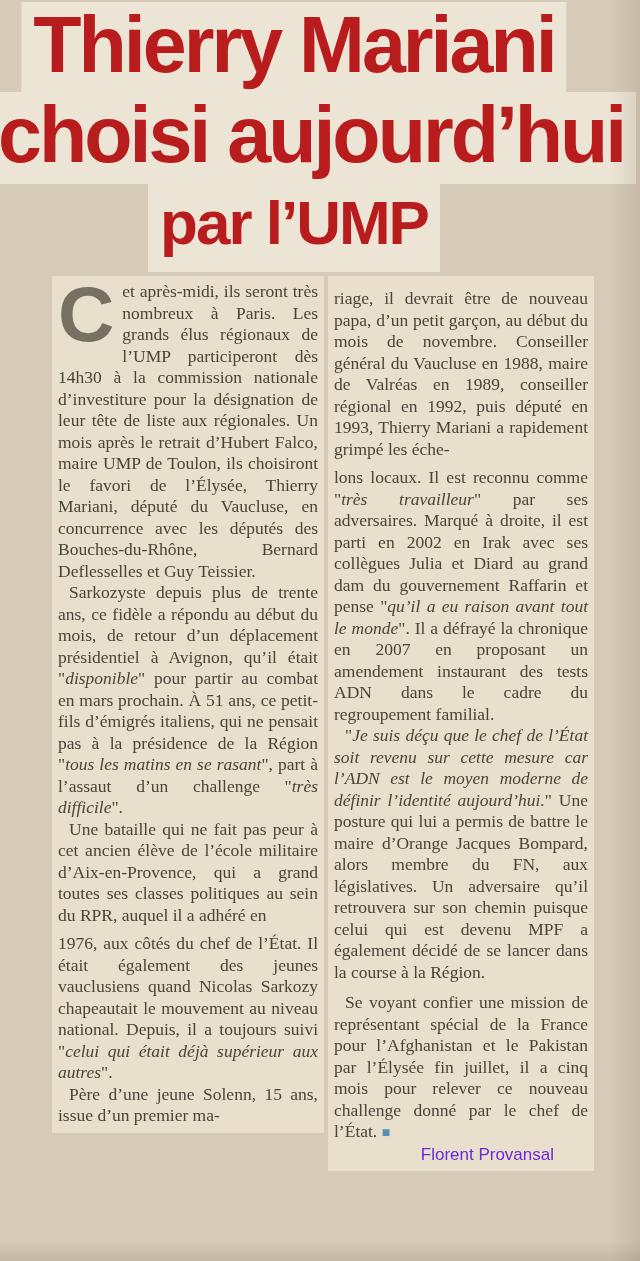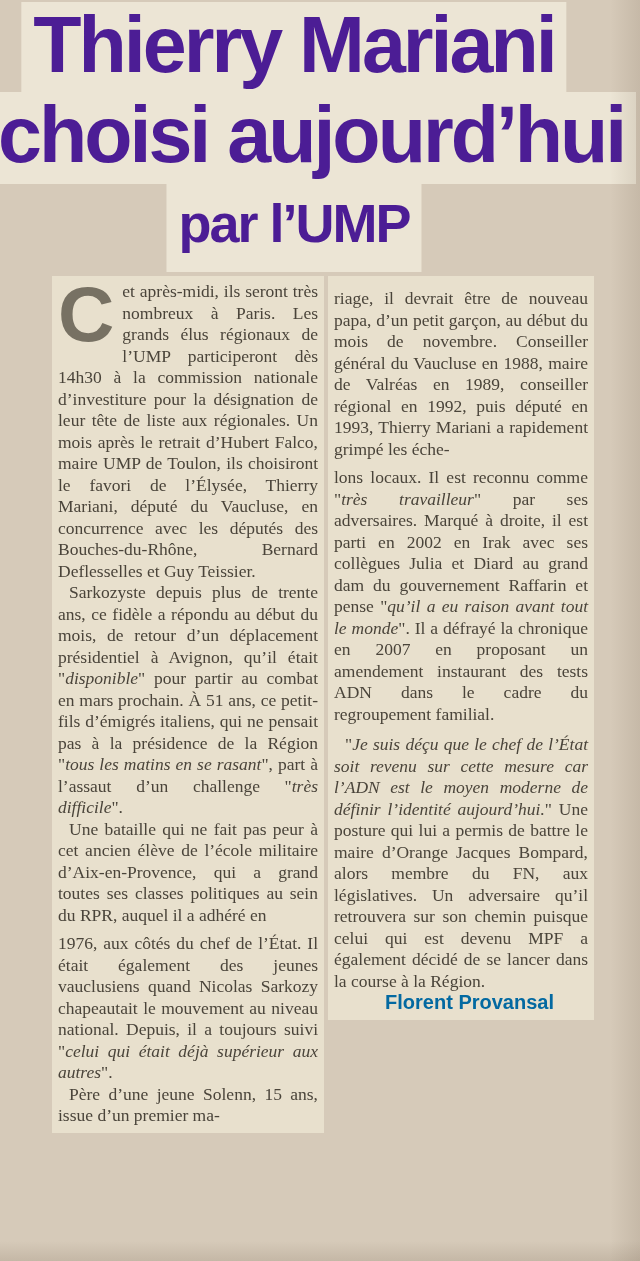--- a/index.html
+++ b/index.html
@@ -9,32 +9,32 @@
     height:1261px;
     background:#d6cab9;
     overflow:hidden;
     font-family:"Liberation Serif", serif;
   }
   
   .headline{
     position:absolute; top:0; left:0; width:588px; height:272px;
     font-family:"Liberation Sans", sans-serif;
     font-weight:700;
-    color:#4c1d95;
+    color:#b91c1c;
     z-index:2;
   }
   .h-line{position:absolute; white-space:nowrap; line-height:86px;}
   .h-line .patch{
     background:#ece5d5;
     padding:0 12px 6px 12px;
     display:inline-block;
   }
   .h1{top:2px; left:50%; transform:translateX(-50%); font-size:79px; letter-spacing:-3px;}
   .h2{top:92px; left:-14px; font-size:79px; letter-spacing:-3px;}
-  .h3{top:180px; left:50%; transform:translateX(-50%); font-size:54px; letter-spacing:-2px;}
+  .h3{top:180px; left:50%; transform:translateX(-50%); font-size:62px; letter-spacing:-2px;}
   
   .col{
     position:absolute;
     top:276px;
     box-sizing:border-box;
     background:#e8e0cd;
     color:#4a443a;
     font-size:17.5px;
     line-height:21.5px;
     text-align:justify;
@@ -56,23 +56,23 @@
     line-height:62px;
     height:64px;
     color:#777163;
     margin:2px 8px 0 0;
   }
   .byline{
     margin:5px 0 0 0;
     text-align:right;
     padding-right:34px;
     font-family:"Liberation Sans", sans-serif;
-    font-weight:700;
-    font-size:20px;
-    color:#0369a1;
+    font-weight:400;
+    font-size:17px;
+    color:#6d28d9;
   }
   
   .shadow-right{
     position:absolute; top:0; right:0; width:30px; height:100%;
     background:linear-gradient(to right, rgba(90,70,50,0), rgba(90,70,50,0.13));
     z-index:3; pointer-events:none;
   }
   .shadow-bottom{
     position:absolute; left:0; bottom:0; width:100%; height:20px;
     background:linear-gradient(to bottom, rgba(90,70,50,0), rgba(90,70,50,0.14));
@@ -104,20 +104,21 @@
         <p class="cont"><span>1976, aux côtés du chef de l’État. Il était également des jeunes vauclusiens quand Nicolas Sarkozy chapeautait le mouvement au niveau national. Depuis, il a toujours suivi "</span><span class="it">celui qui était déjà supérieur aux autres</span><span>".</span></p>
         <p><span>Père d’une jeune Solenn, 15 ans, issue d’un premier ma-</span></p>
       </div>
   </div>
 
   <div class="col col-right">
     <div data-col="1">
         <p class="cont"><span>riage, il devrait être de nouveau papa, d’un petit garçon, au début du mois de novembre. Conseiller général du Vaucluse en 1988, maire de Valréas en 1989, conseiller régional en 1992, puis député en 1993, Thierry Mariani a rapidement grimpé les éche-</span></p>
         <p class="cont"><span>lons locaux. Il est reconnu comme "</span><span class="it">très travailleur</span><span>" par ses adversaires. Marqué à droite, il est parti en 2002 en Irak avec ses collègues Julia et Diard au grand dam du gouvernement Raffarin et pense "</span><span class="it">qu’il a eu raison avant tout le monde</span><span>". Il a défrayé la chronique en 2007 en proposant un amendement instaurant des tests ADN dans le cadre du regroupement familial.</span></p>
         <p><span>"</span><span class="it">Je suis déçu que le chef de l’État soit revenu sur cette mesure car l’ADN est le moyen moderne de définir l’identité aujourd’hui.</span><span>" Une posture qui lui a permis de battre le maire d’Orange Jacques Bompard, alors membre du FN, aux législatives. Un adversaire qu’il retrouvera sur son chemin puisque celui qui est devenu MPF a également décidé de se lancer dans la course à la Région.</span></p>
+        <p><span>Se voyant confier une mission de représentant spécial de la France pour l’Afghanistan et le Pakistan par l’Élysée fin juillet, il a cinq mois pour relever ce nouveau challenge donné par le chef de l’État. </span><span class="endmark">■</span></p>
       </div>
     <p class="byline">Florent Provansal</p>
   </div>
 
   <div class="shadow-right"></div>
   <div class="shadow-bottom"></div>
 
 </div>
 
 </body></html>

